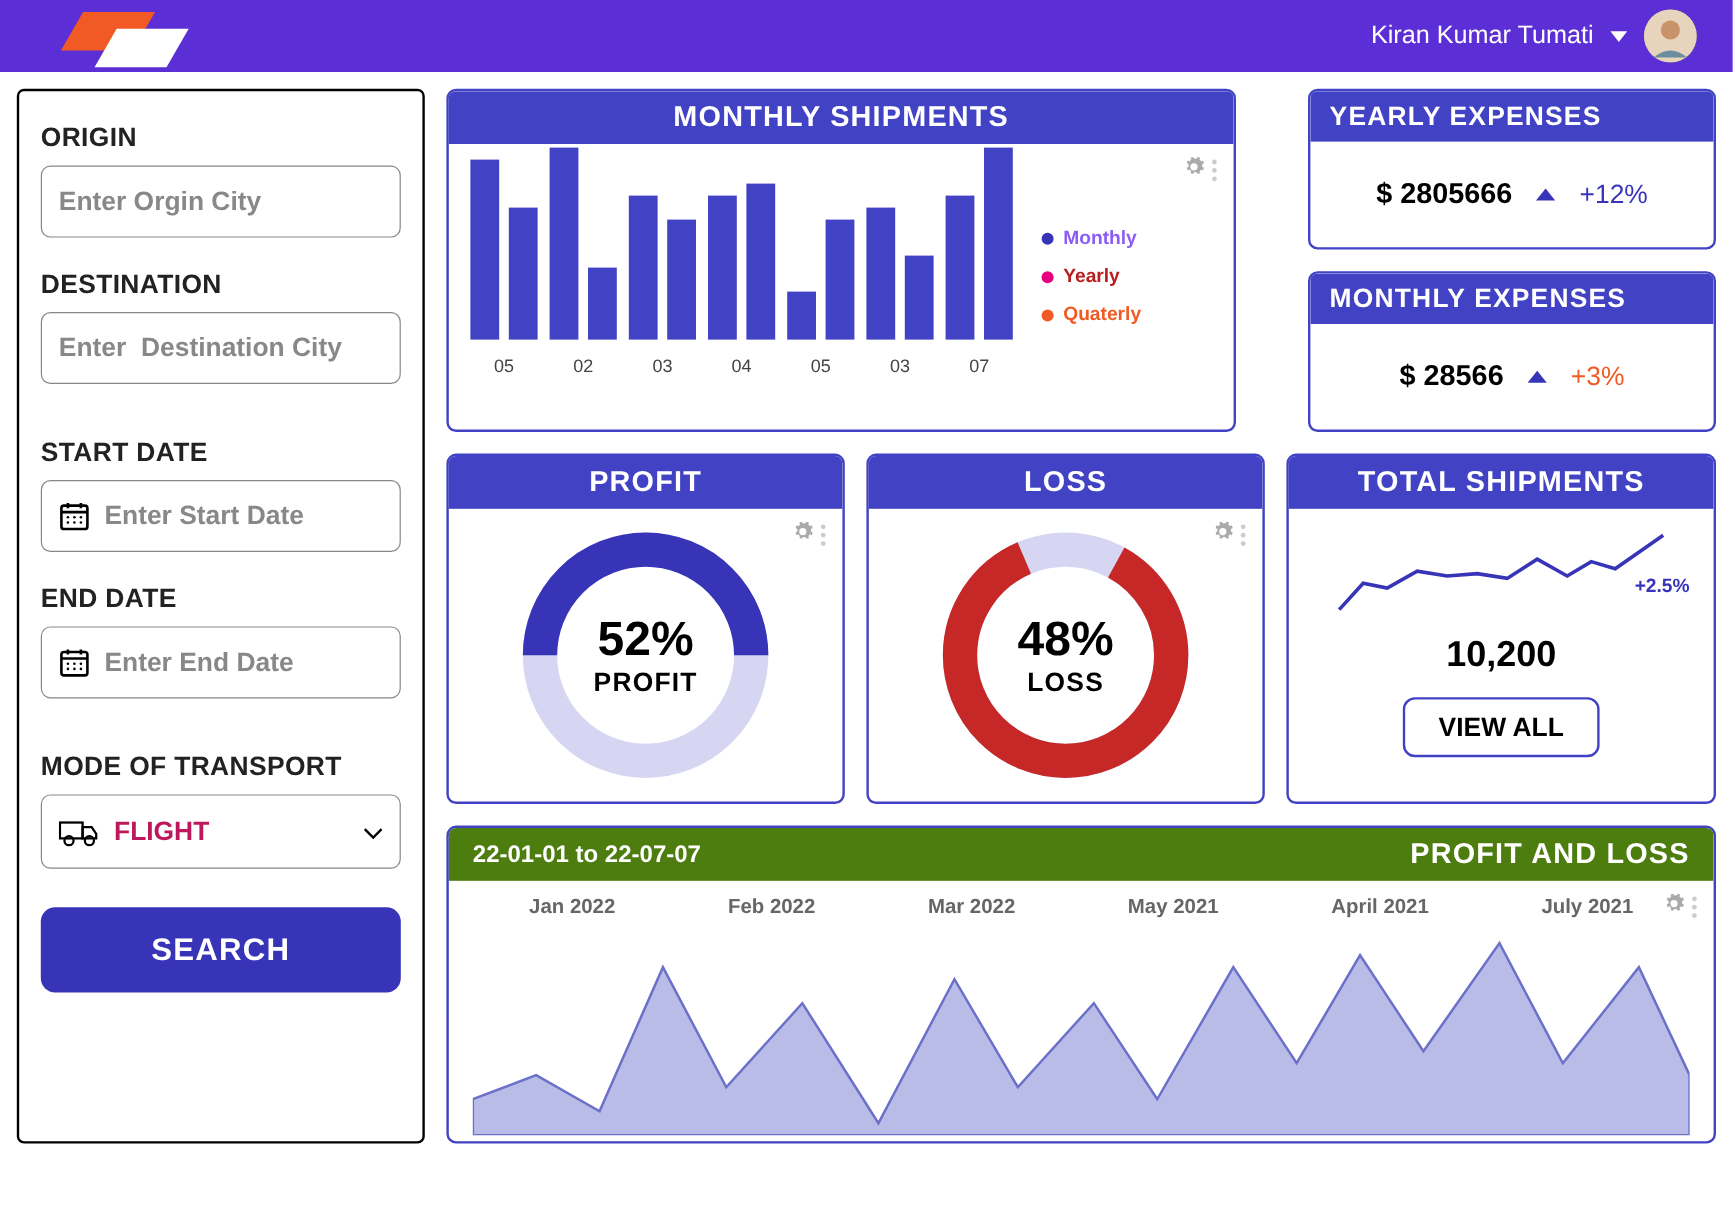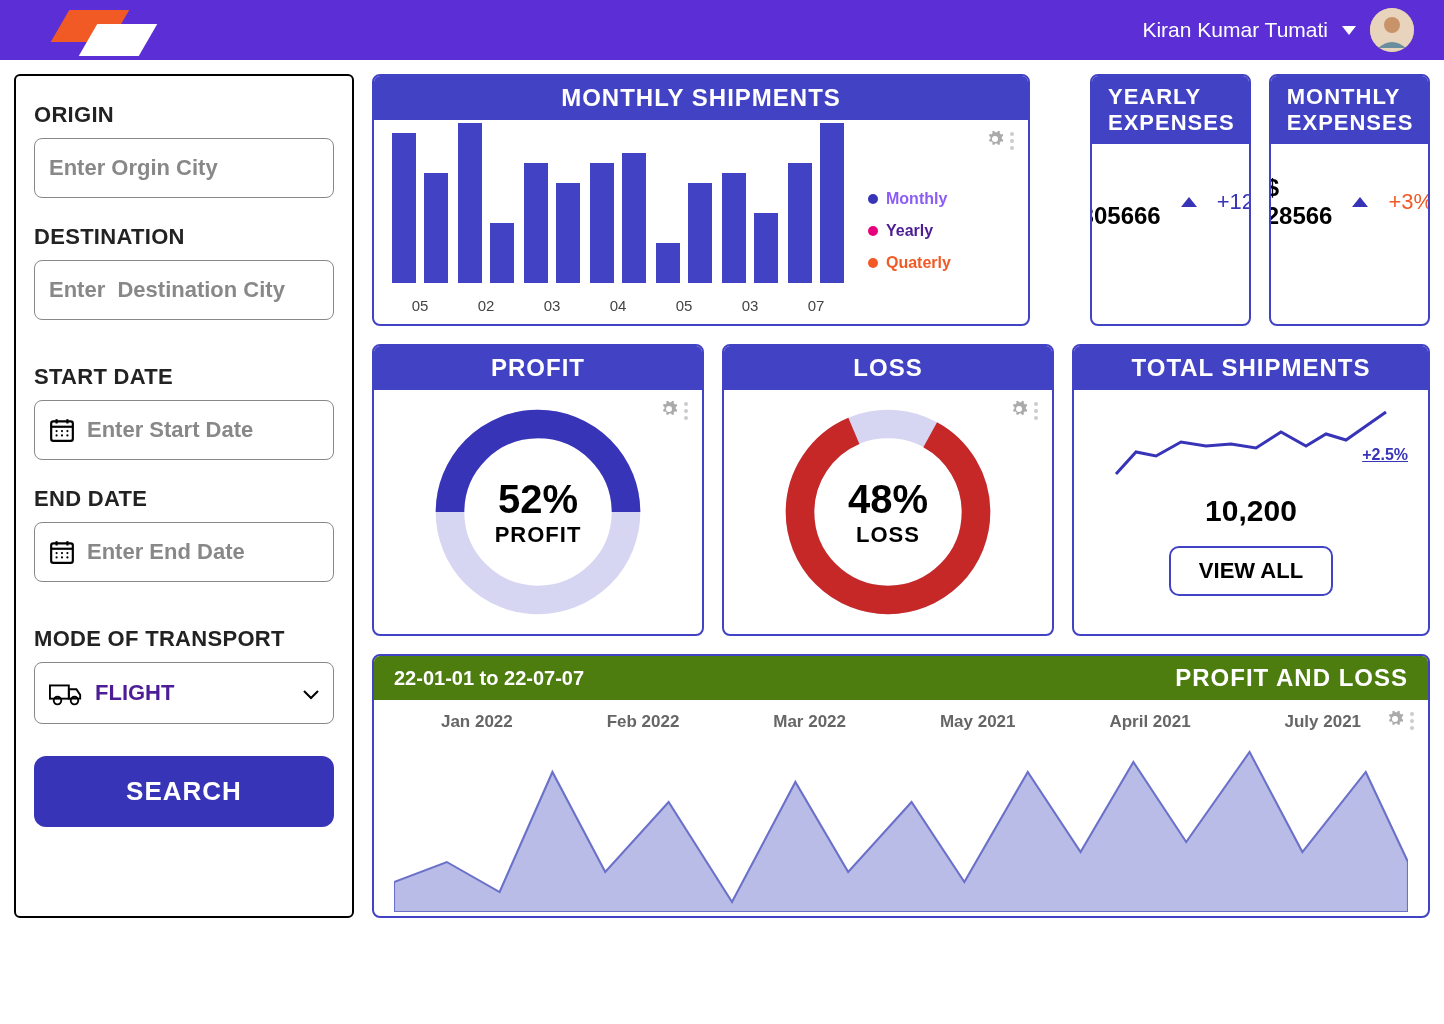--- a/index.html
+++ b/index.html
@@ -39,38 +39,38 @@
 .dots span { width: 4px; height: 4px; border-radius: 50%; background: #ccc; }
 .bar-chart { display: flex; align-items: flex-end; gap: 10px; height: 180px; }
 .bar-chart > div { display: flex; flex-direction: column; align-items: center; gap: 14px; }
 .bar-pair { display: flex; gap: 8px; align-items: flex-end; }
 .bar { width: 24px; background: #4242C5; }
 .bar-label { font-size: 15px; color: #444; font-weight: 500; }
 .legend { margin-left: 24px; display: flex; flex-direction: column; gap: 14px; padding-top: 56px; }
 .legend-item { display: flex; align-items: center; gap: 8px; font-size: 16px; font-weight: 600; }
 .legend-dot { width: 10px; height: 10px; border-radius: 50%; }
 
-.expenses-col { width: 340px; display: flex; flex-direction: row; gap: 18px; margin-left: 42px; }
+.expenses-col { width: 340px; display: flex; flex-direction: column; gap: 18px; margin-left: 42px; }
 .expense-card .card-body { padding: 30px 22px; display: flex; align-items: center; justify-content: center; gap: 20px; }
 .expense-value { font-size: 24px; font-weight: 800; }
 .trend-up { width: 0; height: 0; border-left: 8px solid transparent; border-right: 8px solid transparent; border-bottom: 10px solid; }
 .trend-pct { font-size: 22px; font-weight: 400; }
 
 .row2 { display: flex; gap: 18px; }
 .gauge-card { width: 332px; }
 .gauge-body { padding: 12px; position: relative; display: flex; flex-direction: column; align-items: center; }
 .gauge-svg { width: 220px; height: 220px; }
 .gauge-center { position: absolute; top: 50%; left: 50%; transform: translate(-50%, -50%); text-align: center; }
 .gauge-pct { font-size: 40px; font-weight: 800; }
 .gauge-lbl { font-size: 22px; font-weight: 800; letter-spacing: 1px; }
 
 .total-shipments { flex: 1; }
 .ts-body { padding: 14px 18px; position: relative; }
 .ts-value { font-size: 30px; font-weight: 800; text-align: center; margin-top: 6px; }
-.ts-pct { position: absolute; top: 56px; right: 20px; color: #3834B8; font-size: 16px; font-weight: 700; text-decoration: underline; }
+.ts-pct { position: absolute; top: 56px; right: 20px; color: #3834B8; font-size: 16px; font-weight: 700; }
 .view-all-btn { display: block; margin: 18px auto 10px auto; border: 2px solid #4242C5; background: #fff; border-radius: 10px; padding: 10px 28px; font-size: 22px; font-weight: 800; cursor: pointer; }
 
 .pnl-card { width: 100%; }
 .pnl-header { display: flex; justify-content: space-between; align-items: center; background: #4d7c0f; color: #fff; padding: 8px 20px; }
 .pnl-range { font-size: 20px; font-weight: 700; }
 .pnl-title { font-size: 24px; font-weight: 800; letter-spacing: 1px; }
 .pnl-body { padding: 12px 20px 0 20px; position: relative; }
 .pnl-months { display: flex; justify-content: space-around; font-size: 17px; font-weight: 700; color: #666; margin-bottom: 10px; }
 </style>
 </head>
@@ -152,21 +152,21 @@
       <div class="field-label">MODE OF TRANSPORT</div>
       <div class="field-input">
         <span class="truck-icon">
           <svg viewBox="0 0 36 28" width="34" height="28">
               <rect x="1" y="6" width="20" height="14" fill="none" stroke="#000" stroke-width="2"></rect>
               <path d="M21 10 L29 10 L33 16 L33 20 L21 20 Z" fill="none" stroke="#000" stroke-width="2"></path>
               <circle cx="9" cy="22" r="4" fill="none" stroke="#000" stroke-width="2"></circle>
               <circle cx="27" cy="22" r="4" fill="none" stroke="#000" stroke-width="2"></circle>
             </svg>
         </span>
-        <span style="color:#4c1d95;font-weight:600;">FLIGHT</span>
+        <span style="color:#be185d;font-weight:600;">FLIGHT</span>
         <span class="chevron-down-icon">
           <svg viewBox="0 0 16 10" width="16" height="10">
               <path d="M1 1 L8 8 L15 1" fill="none" stroke="#000" stroke-width="2"></path>
             </svg>
         </span>
       </div>
     </div>
     <button class="search-btn">SEARCH</button>
   </div>
 
@@ -236,21 +236,21 @@
                 <span class="bar-label">07</span>
               </div>
           </div>
           <div class="legend">
             <div class="legend-item">
                 <span class="legend-dot" style="background:#3834B8"></span>
                 <span style="color:#8b5cf6">Monthly</span>
               </div>
             <div class="legend-item">
                 <span class="legend-dot" style="background:#E6007E"></span>
-                <span style="color:#4c1d95">Yearly</span>
+                <span style="color:#b91c1c">Yearly</span>
               </div>
             <div class="legend-item">
                 <span class="legend-dot" style="background:#F15A24"></span>
                 <span style="color:#F15A24">Quaterly</span>
               </div>
           </div>
         </div>
       </div>
       <div class="expenses-col">
         <div class="card expense-card">

